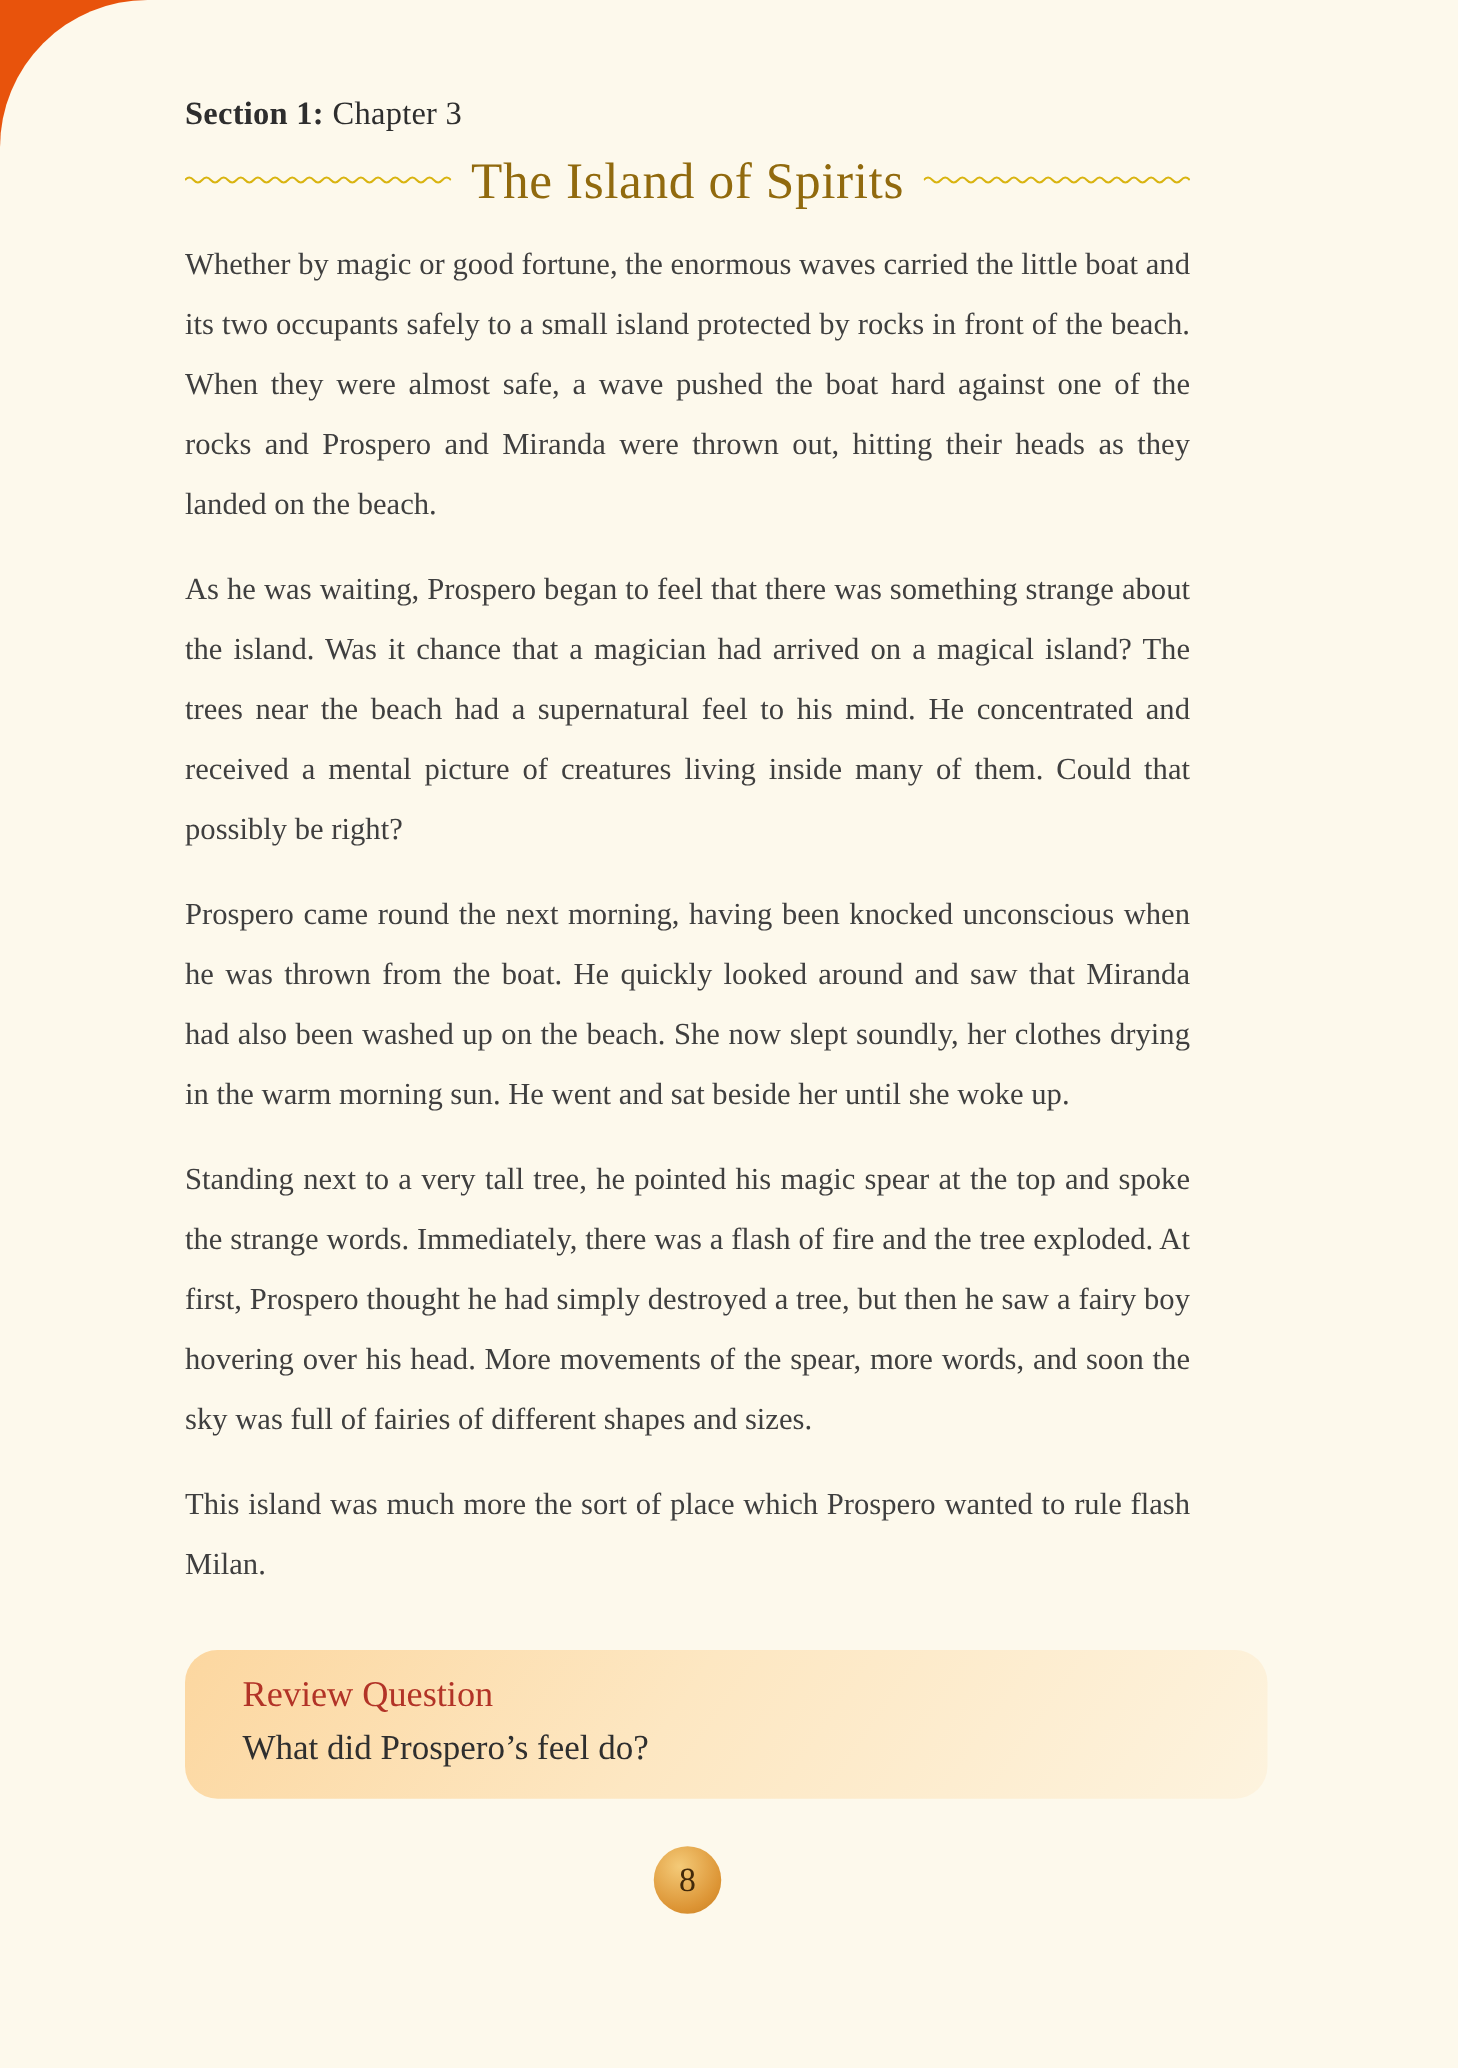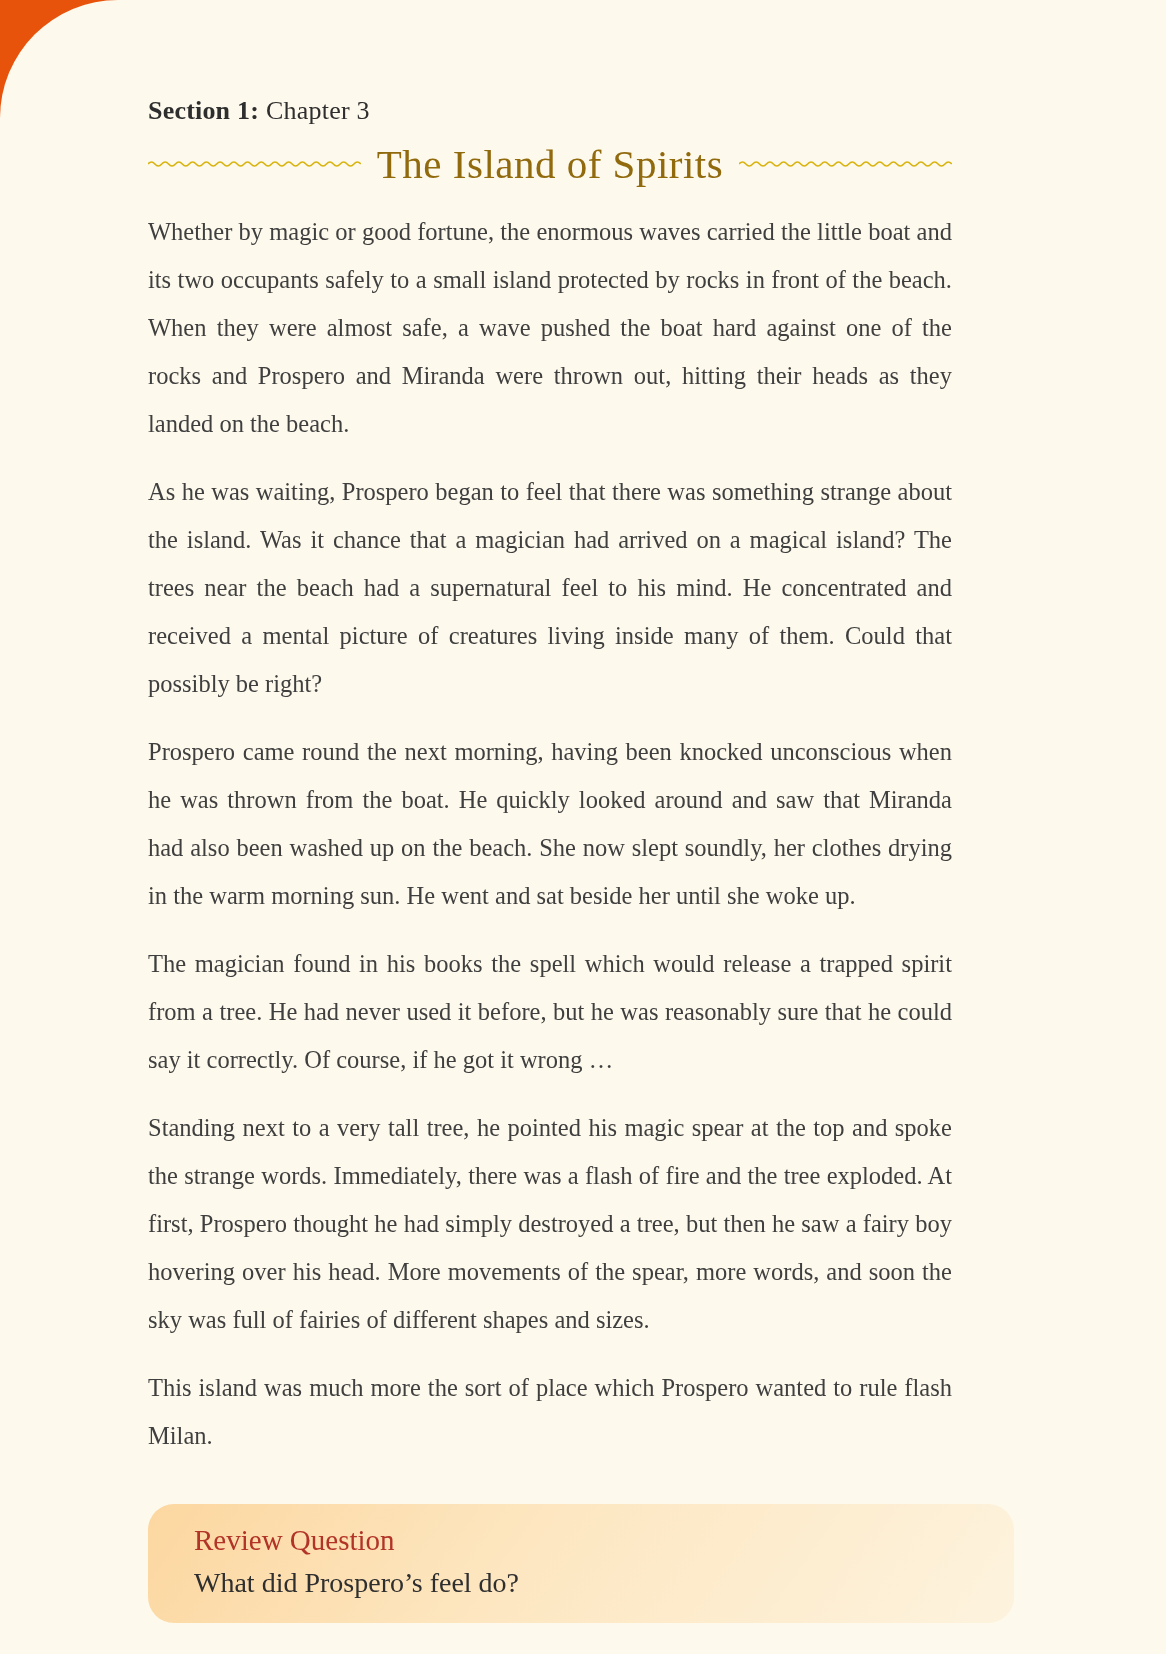--- a/index.html
+++ b/index.html
@@ -15,21 +15,21 @@
     inset: 0;
     background: var(--page-bg, #fdf9ec);
     border-top-left-radius: 118px;
     overflow: hidden;
   }
   .col {
     margin-left: 148px;
     width: 804px;
   }
   .section-header {
-    padding-top: 96px;
+    padding-top: 76px;
     font-size: 26px;
     color: #2e2e2e;
     letter-spacing: 0.2px;
   }
   .section-header .bold { font-weight: bold; }
   .section-header .chapter { margin-left: 7px; }
   .title-row {
     margin-top: 14px;
     display: flex;
     align-items: center;
@@ -116,21 +116,20 @@
       <h1 class="title">The Island of Spirits</h1>
       <svg class="wave" viewBox="0 0 217 10" preserveAspectRatio="none" xmlns="http://www.w3.org/2000/svg">
         <path d="M0 5 q3.5 -4 7 0 t7 0 t7 0 t7 0 t7 0 t7 0 t7 0 t7 0 t7 0 t7 0 t7 0 t7 0 t7 0 t7 0 t7 0 t7 0 t7 0 t7 0 t7 0 t7 0 t7 0 t7 0 t7 0 t7 0 t7 0 t7 0 t7 0 t7 0 t7 0 t7 0 t7 0"></path>
       </svg>
     </div>
 
     <div class="paragraphs">
       <p>Whether by magic or good fortune, the enormous waves carried the little boat and its two occupants safely to a small island protected by rocks in front of the beach. When they were almost safe, a wave pushed the boat hard against one of the rocks and Prospero and Miranda were thrown out, hitting their heads as they landed on the beach.</p>
       <p>As he was waiting, Prospero began to feel that there was something strange about the island. Was it chance that a magician had arrived on a magical island? The trees near the beach had a supernatural feel to his mind. He concentrated and received a mental picture of creatures living inside many of them. Could that possibly be right?</p>
       <p>Prospero came round the next morning, having been knocked unconscious when he was thrown from the boat. He quickly looked around and saw that Miranda had also been washed up on the beach. She now slept soundly, her clothes drying in the warm morning sun. He went and sat beside her until she woke up.</p>
-      <p>The magician found in his books the spell which would release a trapped spirit from a tree. He had never used it before, but he was reasonably sure that he could say it correctly. Of course, if he got it wrong …</p>
       <p>Standing next to a very tall tree, he pointed his magic spear at the top and spoke the strange words. Immediately, there was a flash of fire and the tree exploded. At first, Prospero thought he had simply destroyed a tree, but then he saw a fairy boy hovering over his head. More movements of the spear, more words, and soon the sky was full of fairies of different shapes and sizes.</p>
       <p>This island was much more the sort of place which Prospero wanted to rule flash Milan.</p>
     </div>
   </div>
 
   <div class="review-box">
     <div class="review-heading">Review Question</div>
     <div class="review-question">What did Prospero’s feel do?</div>
   </div>
 

